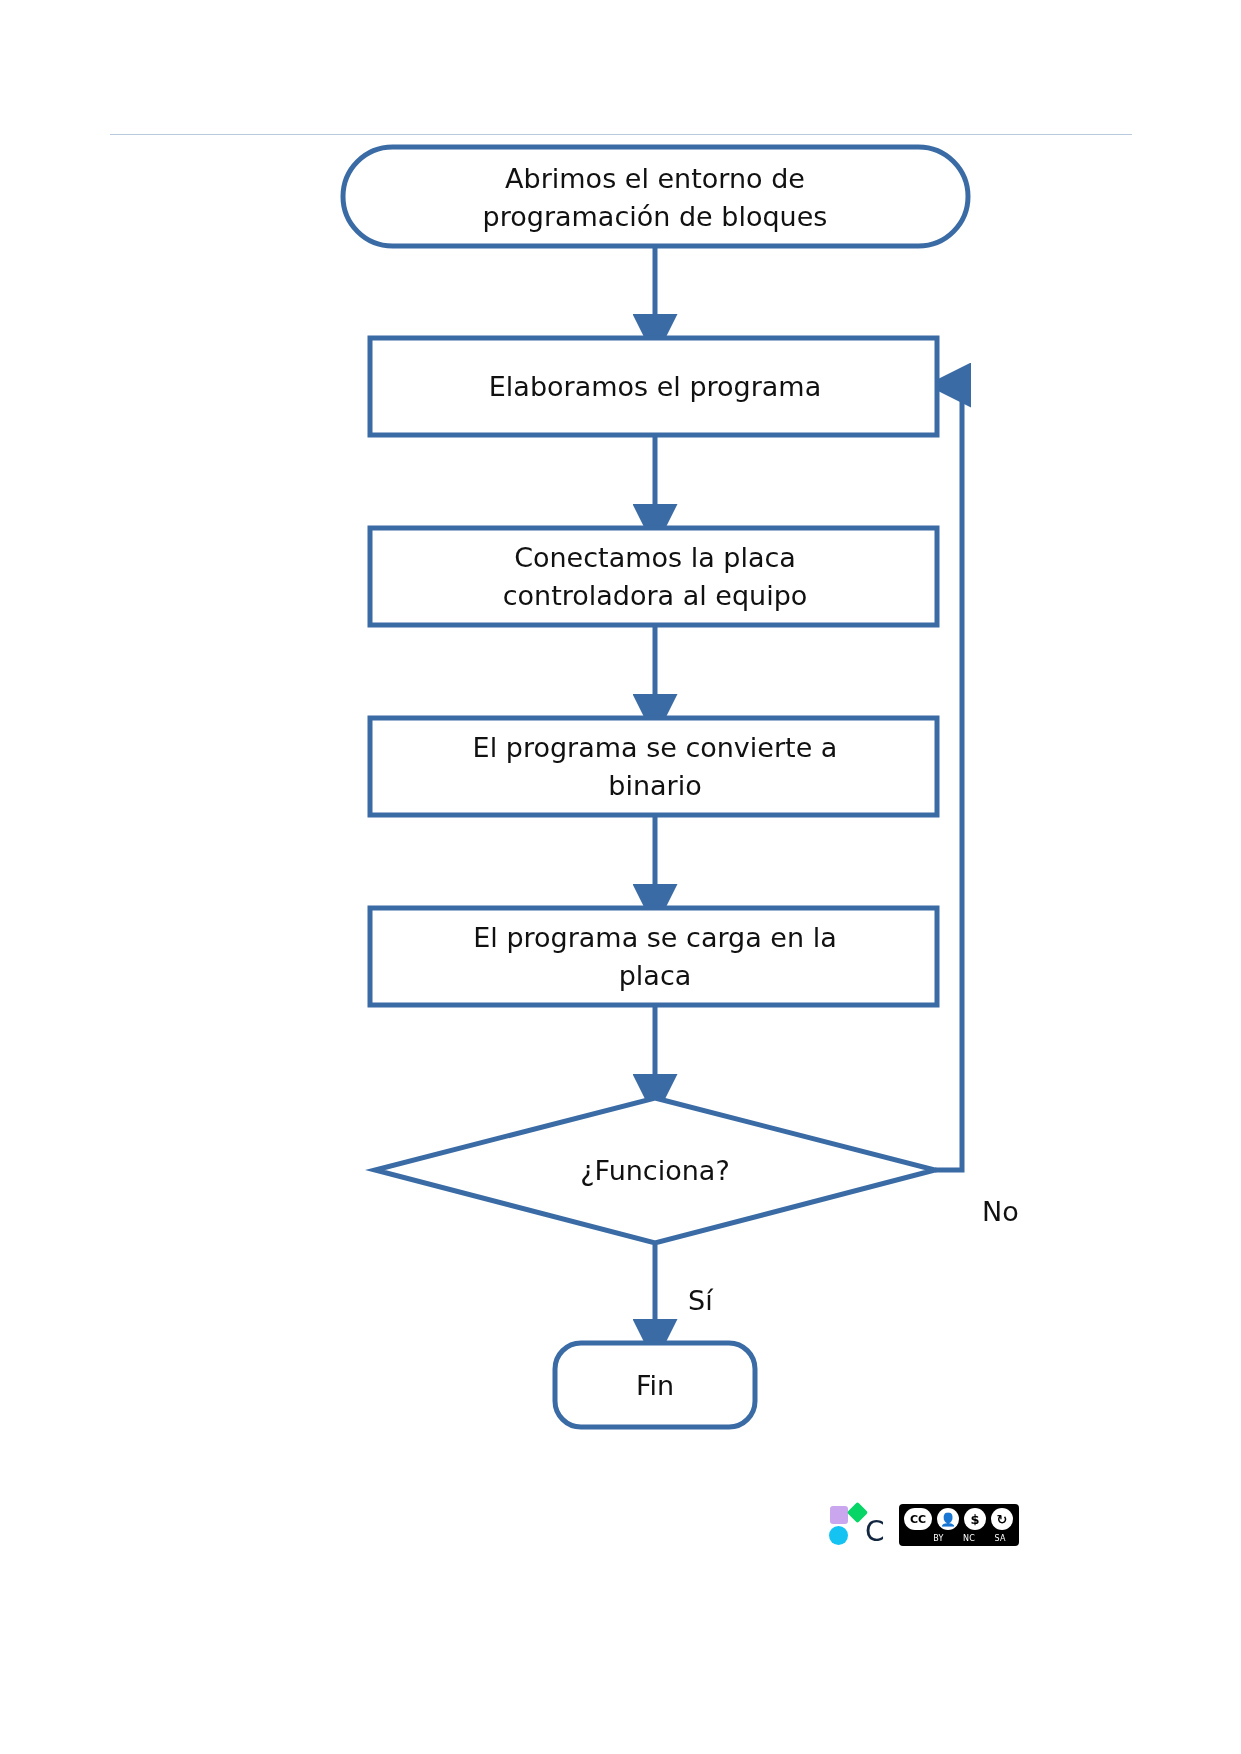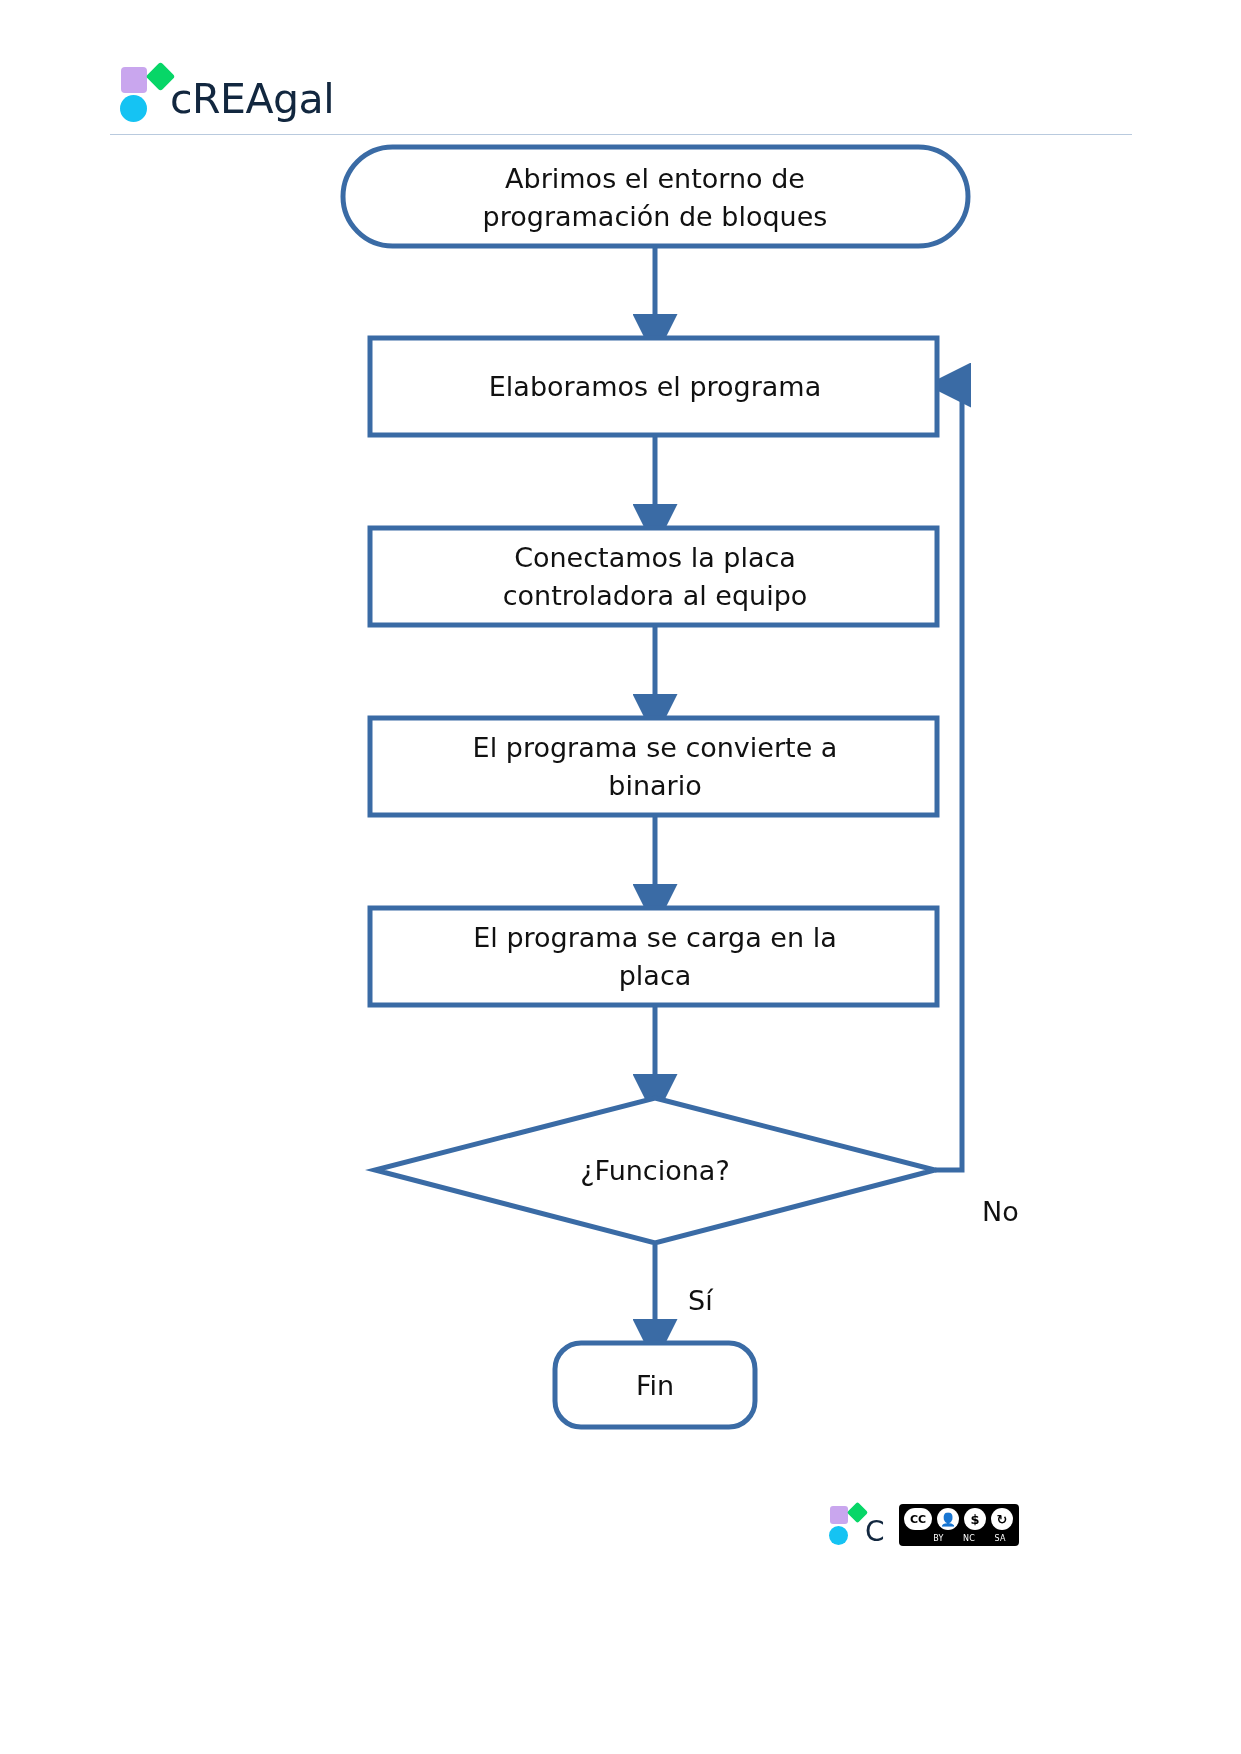--- a/index.html
+++ b/index.html
@@ -198,28 +198,20 @@
     font-size: 8px;
     font-family: "DejaVu Sans", sans-serif;
     letter-spacing: 0.3px;
   }
   .cc-labels span:first-child { margin-left: 22px; }
 </style>
 </head>
 <body>
 
 <div id="header">
-  <div id="logo">
-    <div class="logo-marks">
-      <div class="logo-square"></div>
-      <div class="logo-diamond"></div>
-      <div class="logo-circle"></div>
-    </div>
-    <div id="logo-text">cREAgal</div>
-  </div>
   <div id="header-rule"></div>
 </div>
 
 <div id="flowchart">
   <svg width="1241" height="1330" viewBox="0 0 1241 1330" xmlns="http://www.w3.org/2000/svg">
 
     <defs>
       <marker id="arrow" markerWidth="9" markerHeight="9" refX="4.2" refY="4.5" orient="auto" markerUnits="strokeWidth">
         <path d="M0,0 L9,4.5 L0,9 z" class="arrowhead"></path>
       </marker>

